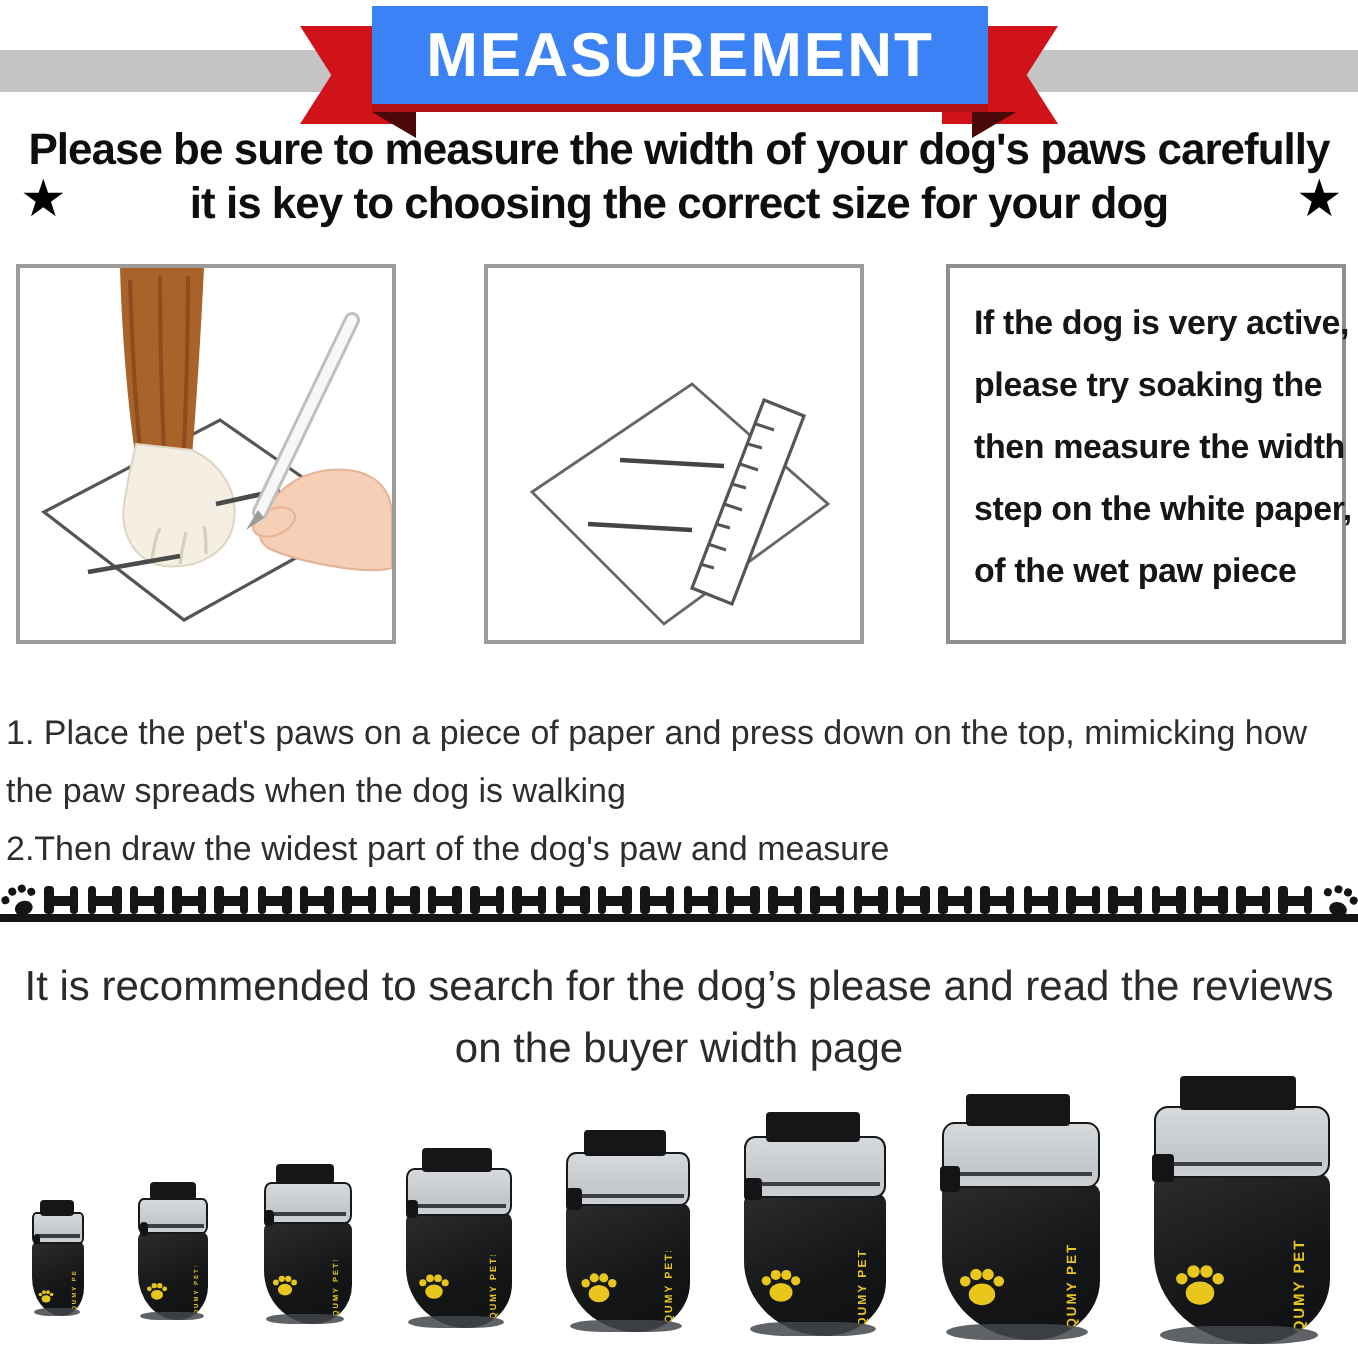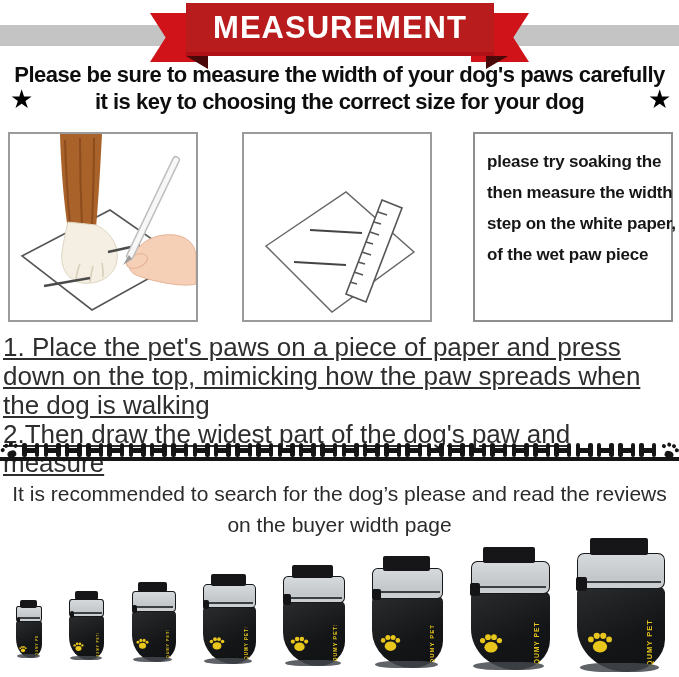--- a/index.html
+++ b/index.html
@@ -7,21 +7,21 @@
         font-family:"Liberation Sans", sans-serif;color:#111;}
 
   
   .banner-bar{position:absolute;left:0;top:25px;width:679px;height:21px;background:#c4c4c4;}
   .tail{position:absolute;top:13px;width:58px;height:49px;background:#cf1319;}
   .tail-left{left:150px;clip-path:polygon(0 0,100% 0,100% 100%,0 100%,27% 50%);}
   .tail-right{left:471px;clip-path:polygon(0 0,100% 0,73% 50%,100% 100%,0 100%);}
   .fold{position:absolute;top:56px;width:22px;height:13px;background:#4a0808;}
   .fold-left{left:186px;clip-path:polygon(0 0,100% 0,100% 100%);}
   .fold-right{left:486px;clip-path:polygon(0 0,100% 0,0 100%);}
-  .ribbon-main{position:absolute;left:186px;top:3px;width:308px;height:53px;background:#b91c1c;
+  .ribbon-main{position:absolute;left:186px;top:3px;width:308px;height:53px;background:#3b82f6;
                border-bottom:4px solid #b01116;box-sizing:border-box;
                display:flex;align-items:center;justify-content:center;}
   .banner-title{color:#fff;font-weight:bold;font-size:31px;letter-spacing:1px;}
 
   
   .heading{position:absolute;left:0;top:61px;width:679px;text-align:center;
            font-weight:bold;font-size:22px;line-height:27px;letter-spacing:-0.5px;color:#0e0e0e;}
   .star{position:absolute;font-size:26px;color:#000;top:84px;}
   .star-left{left:10px;}
   .star-right{left:648px;}
@@ -29,22 +29,22 @@
   
   .panel{position:absolute;top:132px;height:190px;border:2px solid #9b9b9b;background:#fff;box-sizing:border-box;}
   .panel1{left:8px;width:190px;}
   .panel2{left:242px;width:190px;}
   .panel3{left:473px;width:200px;border-color:#8f8f8f;padding:12px 0 0 12px;
           font-weight:bold;font-size:17px;line-height:31px;color:#161616;letter-spacing:-0.2px;}
   .panel svg{display:block;width:100%;height:100%;}
   .note-line{white-space:nowrap;}
 
   
-  .instructions{position:absolute;left:3px;top:333px;width:674px;
-                font-size:26px;line-height:29px;color:#2e2e2e;text-decoration:underline;}
+  .instructions{position:absolute;left:3px;top:352px;width:674px;
+                font-size:17px;line-height:29px;color:#2e2e2e;}
 
   
   .divider{position:absolute;left:0;top:440px;width:679px;height:22px;}
   .divider-baseline{position:absolute;left:0;bottom:1px;width:679px;height:4px;background:#151515;}
   .divider-row{position:absolute;left:1px;top:2px;width:677px;height:16px;
                display:flex;align-items:center;justify-content:space-between;}
   .bone{position:relative;width:17px;height:14px;flex:0 0 auto;}
   .bone::before,.bone::after{content:"";position:absolute;top:0;width:4.5px;height:14px;background:#151515;border-radius:2px;}
   .bone::before{left:0;} .bone::after{right:0;}
   .bone-mid{position:absolute;left:3px;right:3px;top:4.5px;height:5px;background:#151515;}
@@ -119,20 +119,21 @@
     <svg viewBox="0 0 186 186">
       <polygon points="22,112 102,58 170,118 88,178" fill="none" stroke="#666" stroke-width="1.4"></polygon>
       <line x1="66" y1="96" x2="118" y2="99" stroke="#444" stroke-width="2.2"></line>
       <line x1="50" y1="128" x2="102" y2="131" stroke="#444" stroke-width="2.2"></line>
       <polygon points="138,66 158,74 122,168 102,160" fill="#ffffff" stroke="#555" stroke-width="1.6"></polygon>
       <path d="M134,78 L143,81 M130,88 L137,90 M126,98 L135,101 M122,108 L129,110 M118,118 L127,121 M114,128 L121,130 M110,138 L119,141 M106,148 L113,150" stroke="#555" stroke-width="1.5" fill="none"></path>
     </svg>
   </div>
 
   <div class="panel panel3">
+    <div class="note-line">If the dog is very active,</div>
     <div class="note-line">please try soaking the</div>
     <div class="note-line">then measure the width</div>
     <div class="note-line">step on the white paper,</div>
     <div class="note-line">of the wet paw piece</div>
   </div>
 
   <div class="instructions">
     <div>1. Place the pet's paws on a piece of paper and press down on the top, mimicking how the paw spreads when the dog is walking</div>
     <div>2.Then draw the widest part of the dog's paw and measure</div>
   </div>

